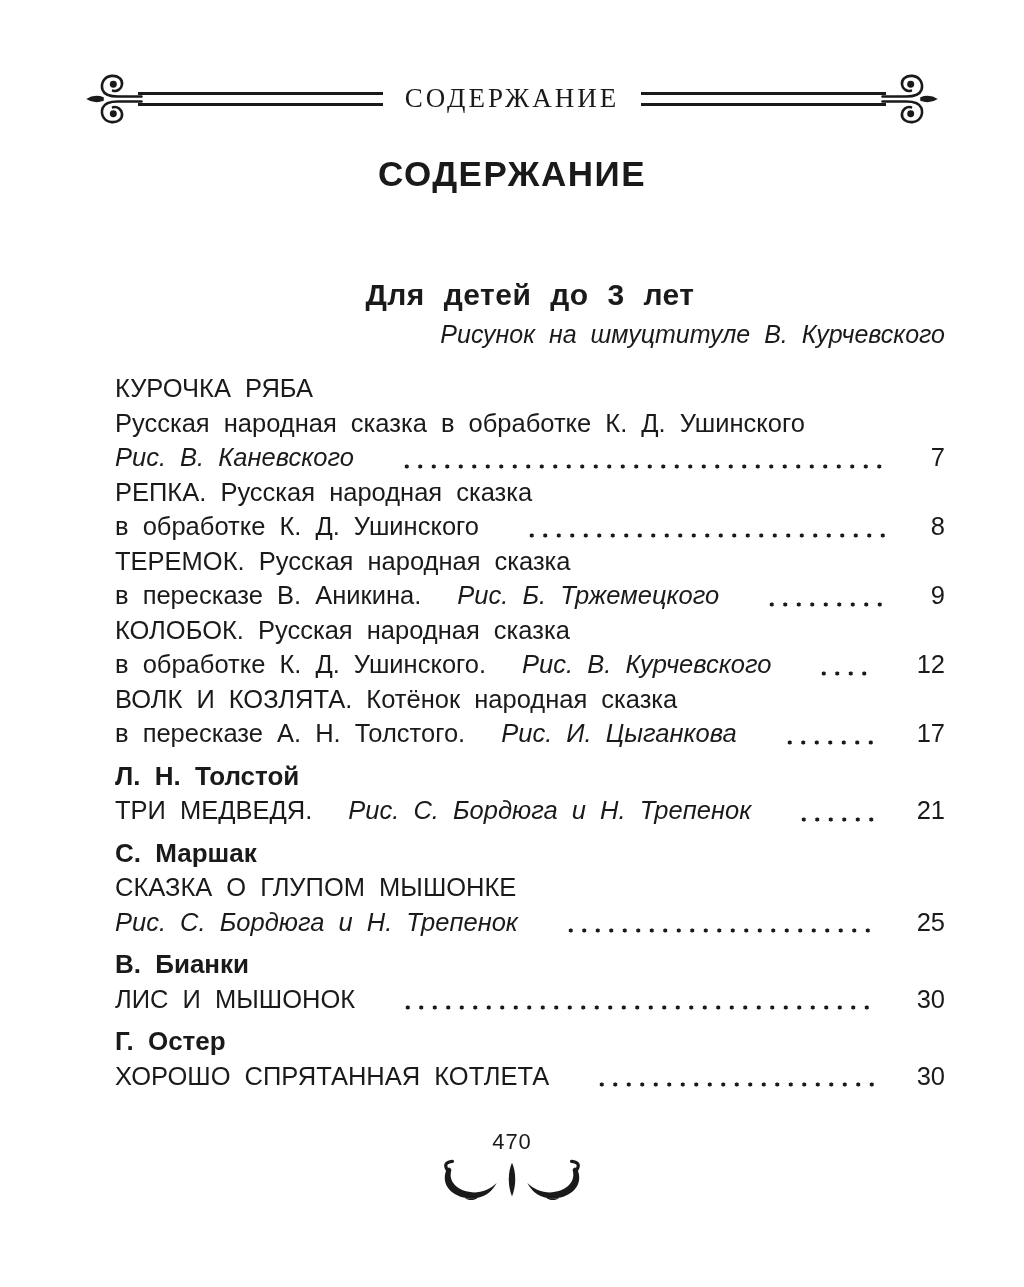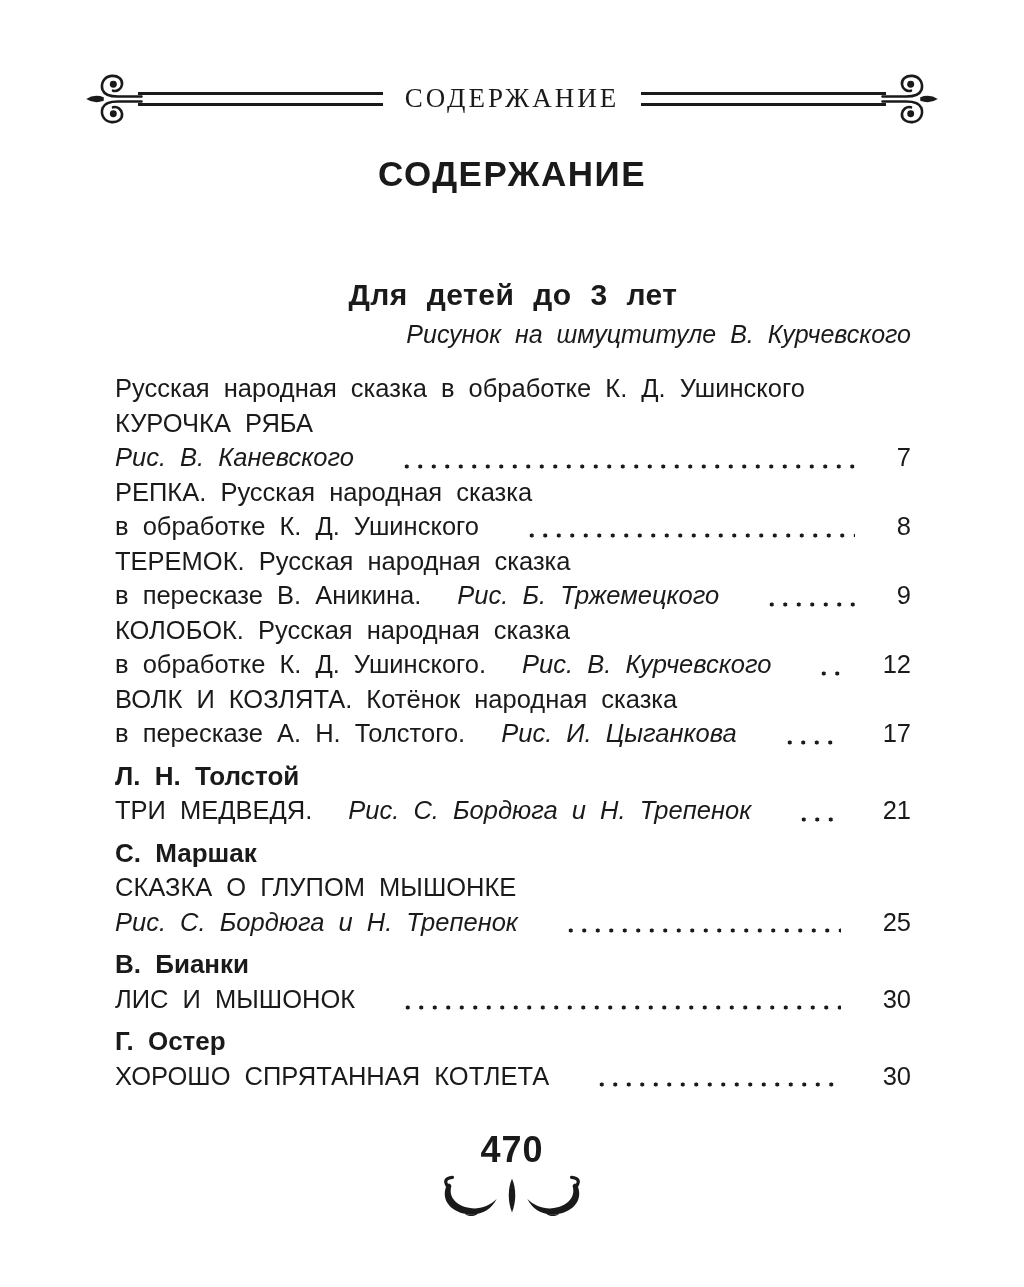--- a/index.html
+++ b/index.html
@@ -43,21 +43,21 @@
   
   .page-title {
     margin: 10px 0 0 0;
     text-align: center;
     font-size: 35px;
     font-weight: 700;
     letter-spacing: 1.5px;
   }
 
   
-  .content { margin: 0 113px 0 115px; }
+  .content { margin: 0 79px 0 115px; }
   .section-heading {
     margin: 84px 0 0 0;
     text-align: center;
     font-size: 30px;
     font-weight: 700;
     word-spacing: 10px;
     letter-spacing: 0.5px;
   }
   .section-subtitle {
     margin-top: 8px;
@@ -82,21 +82,21 @@
     margin: 0 2px 5px 6px;
     background-image: radial-gradient(circle, #1a1a1a 1.8px, rgba(0,0,0,0) 2.3px);
     background-size: 13.5px 7px;
     background-repeat: repeat-x;
     background-position: 4px center;
   }
   .pgnum { flex: 0 0 auto; margin-left: 4px; }
 
   
   .footer { margin-top: 36px; text-align: center; }
-  .folio { font-size: 36px; letter-spacing: 1px; font-weight: bold; }
+  .folio { font-size: 22px; letter-spacing: 1px; }
   .tail-svg { width: 170px; height: 50px; margin-top: 2px; }
 </style>
 </head>
 <body>
 
 <div class="page">
 
   <div class="ornament-rule">
     <svg class="scroll left" viewBox="0 0 110 100" aria-hidden="true">
       <path d="M4 50 Q18 40.5 35 46.8 L35 53.2 Q18 59.5 4 50 Z" fill="#1a1a1a"></path>
@@ -117,22 +117,22 @@
     </svg>
   </div>
 
   <h1 class="page-title">СОДЕРЖАНИЕ</h1>
 
   <div class="content">
     <h2 class="section-heading">Для детей до 3 лет</h2>
     <div class="section-subtitle">Рисунок на шмуцтитуле В. Курчевского</div>
     <div class="toc">
         <div class="toc-entry">
+          <div class="toc-line"><span class="seg-regular">КУРОЧКА РЯБА</span></div>
           <div class="toc-line"><span class="seg-regular">Русская народная сказка в обработке К. Д. Ушинского</span></div>
-          <div class="toc-line"><span class="seg-regular">КУРОЧКА РЯБА</span></div>
           <div class="toc-line has-page">
             <span class="seg-italic">Рис. В. Каневского</span>
             <span class="leader"></span>
             <span class="pgnum">7</span>
           </div>
         </div>
         <div class="toc-entry">
           <div class="toc-line"><span class="seg-regular">РЕПКА. Русская народная сказка</span></div>
           <div class="toc-line has-page">
             <span class="seg-regular">в обработке К. Д. Ушинского</span>

